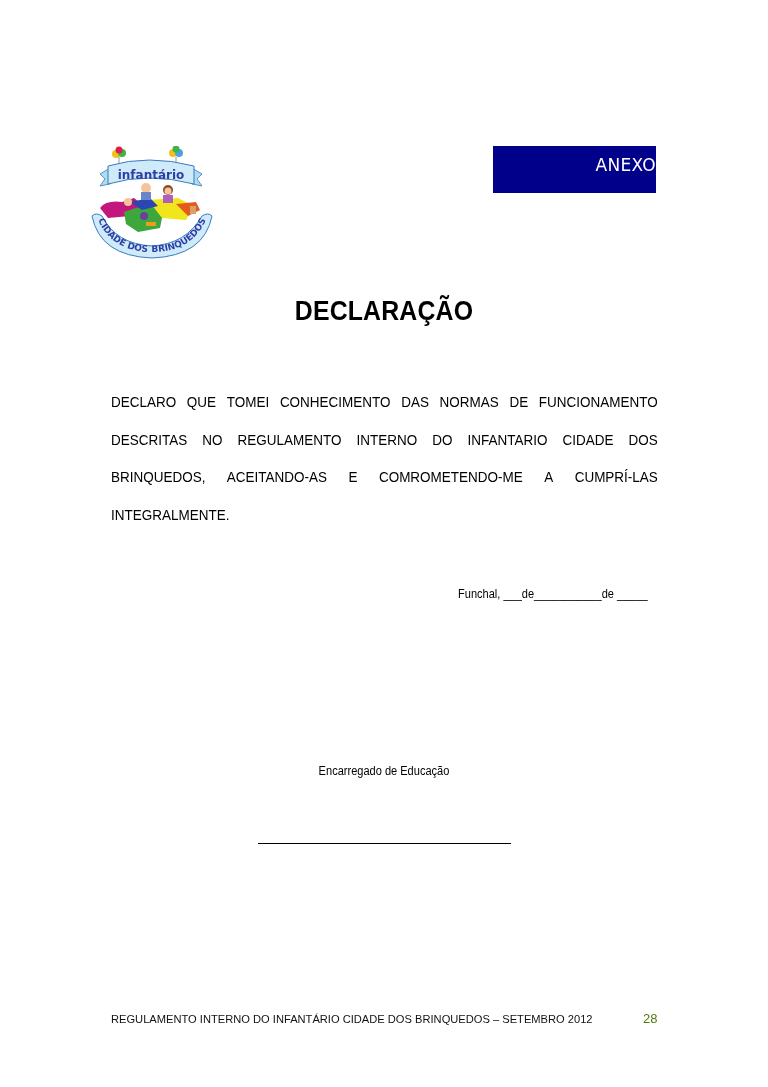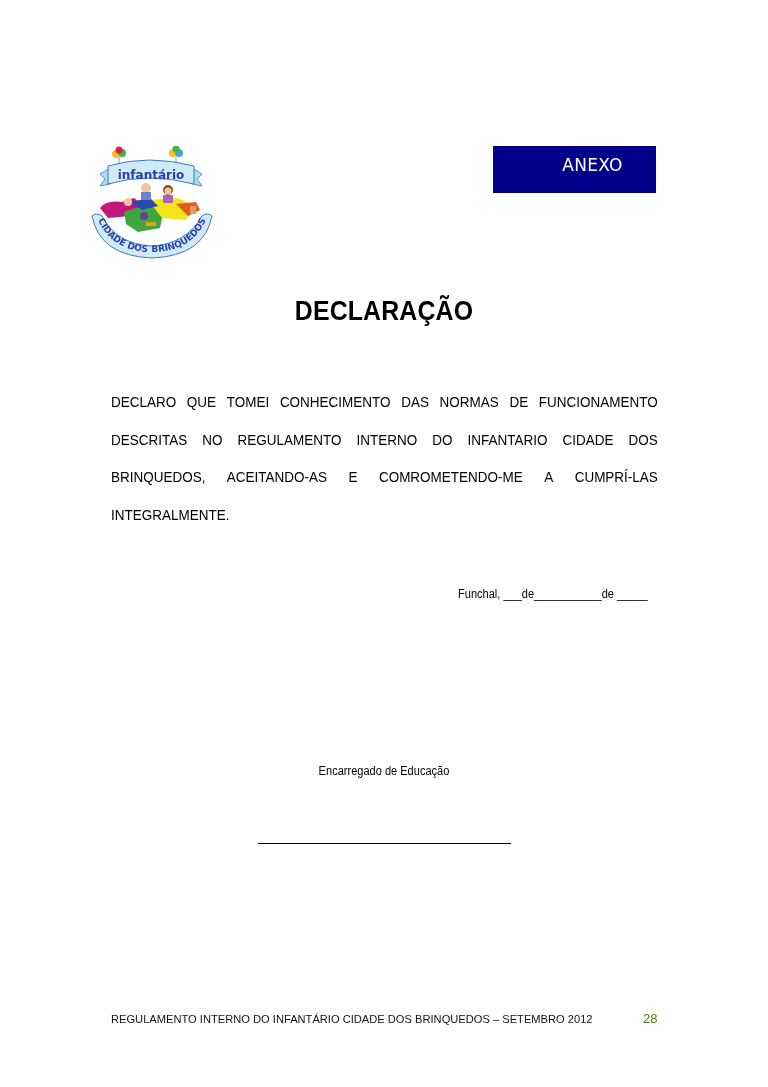--- a/index.html
+++ b/index.html
@@ -35,21 +35,21 @@
     
     .anexo-box {
       position: absolute;
       left: 493px;
       top: 146px;
       width: 163px;
       height: 47px;
       background: #00008b;
       display: flex;
       align-items: flex-start;
-      justify-content: center;
+      justify-content: flex-end;
       box-sizing: border-box;
       padding-top: 9px;
     }
     .anexo-label {
       color: #ffffff;
       font-family: "DejaVu Sans", sans-serif;
       font-size: 17px;
       letter-spacing: 0.3px;
       margin-left: 36px;
     }

